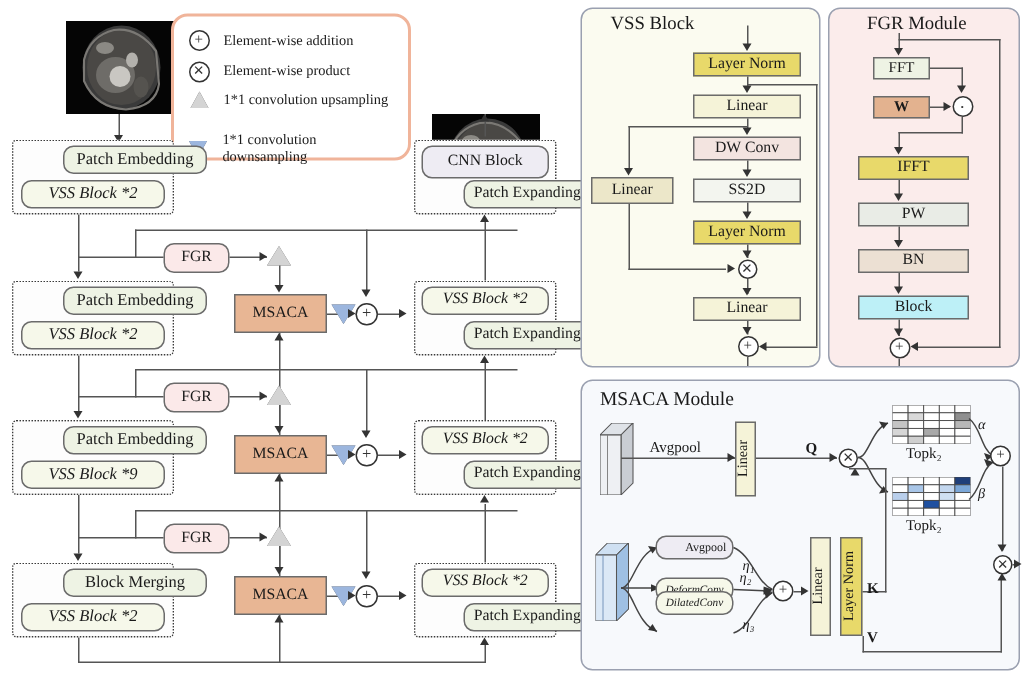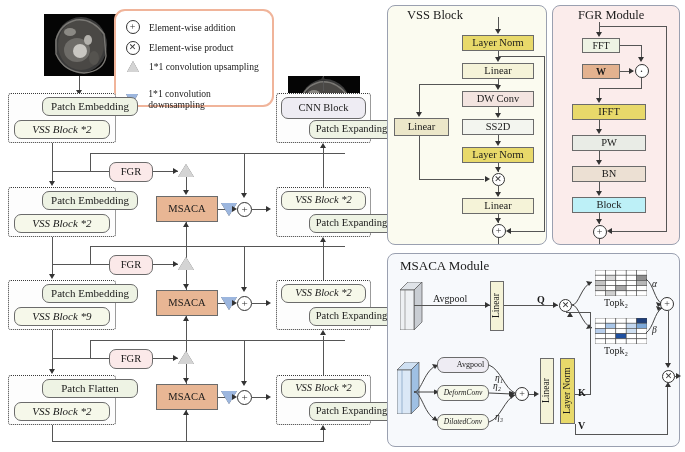--- a/index.html
+++ b/index.html
@@ -143,21 +143,21 @@
 <div class="abs stage" style="left:8px;top:280px;width:108px;height:50px;"></div>
 <div class="abs node rnd grn" style="left:14px;top:284px;width:96px;height:19px;font-size:11px;">
     <span>Patch Embedding</span>
   </div>
 <div class="abs node rnd grn2" style="left:14px;top:307px;width:96px;height:19px;font-size:11px;">
     <span>VSS Block *9</span>
   </div>
 
 <div class="abs stage" style="left:8px;top:375px;width:108px;height:50px;"></div>
 <div class="abs node rnd grn" style="left:14px;top:379px;width:96px;height:19px;font-size:11px;">
-    <span>Patch Flatten</span>
+    <span>Block Merging</span>
   </div>
 <div class="abs node rnd grn2" style="left:14px;top:402px;width:96px;height:19px;font-size:11px;">
     <span>VSS Block *2</span>
   </div>
 
 <div class="abs ln lnv" style="left:52px;top:143px;width:1.2px;height:38px;"></div>
 <div class="abs arrow ar-d" style="left:49px;top:181px;"></div>
 <div class="abs ln lnv" style="left:52px;top:237px;width:1.2px;height:37px;"></div>
 <div class="abs arrow ar-d" style="left:49px;top:274px;"></div>
 <div class="abs ln lnv" style="left:52px;top:330px;width:1.2px;height:39px;"></div>
@@ -535,21 +535,21 @@
     <polygon points="26,69 20,68 23,64" fill="#333"></polygon>
   </svg>
 </div>
 
 <div class="abs node rnd lav" style="left:437px;top:357px;width:52px;height:16px;font-size:8px;padding-left:15px;">
     <span>Avgpool</span>
   </div>
 <div class="abs node rnd grn2" style="left:437px;top:385px;width:52px;height:16px;font-size:7.5px;">
     <span>DeformConv</span>
   </div>
-<div class="abs node rnd grn2" style="left:437px;top:414px;width:52px;height:16px;font-size:7.5px;">
+<div class="abs node rnd grn2" style="left:437px;top:394px;width:52px;height:16px;font-size:7.5px;">
     <span>DilatedConv</span>
   </div>
 
 <div class="abs" style="left:488px;top:360px;width:34px;height:72px;">
   <svg width="34" height="72" viewBox="0 0 34 72">
     <path d="M1 5 C13 10 16 28 27 33" stroke="#444" stroke-width="1" fill="none"></path>
     <polygon points="27,33 21,31 23,36" fill="#333"></polygon>
     <path d="M1 33 L24 34" stroke="#444" stroke-width="1" fill="none"></path>
     <polygon points="27,34 21,31.5 21,36.5" fill="#333"></polygon>
     <path d="M1 62 C13 58 16 40 27 35" stroke="#444" stroke-width="1" fill="none"></path>

